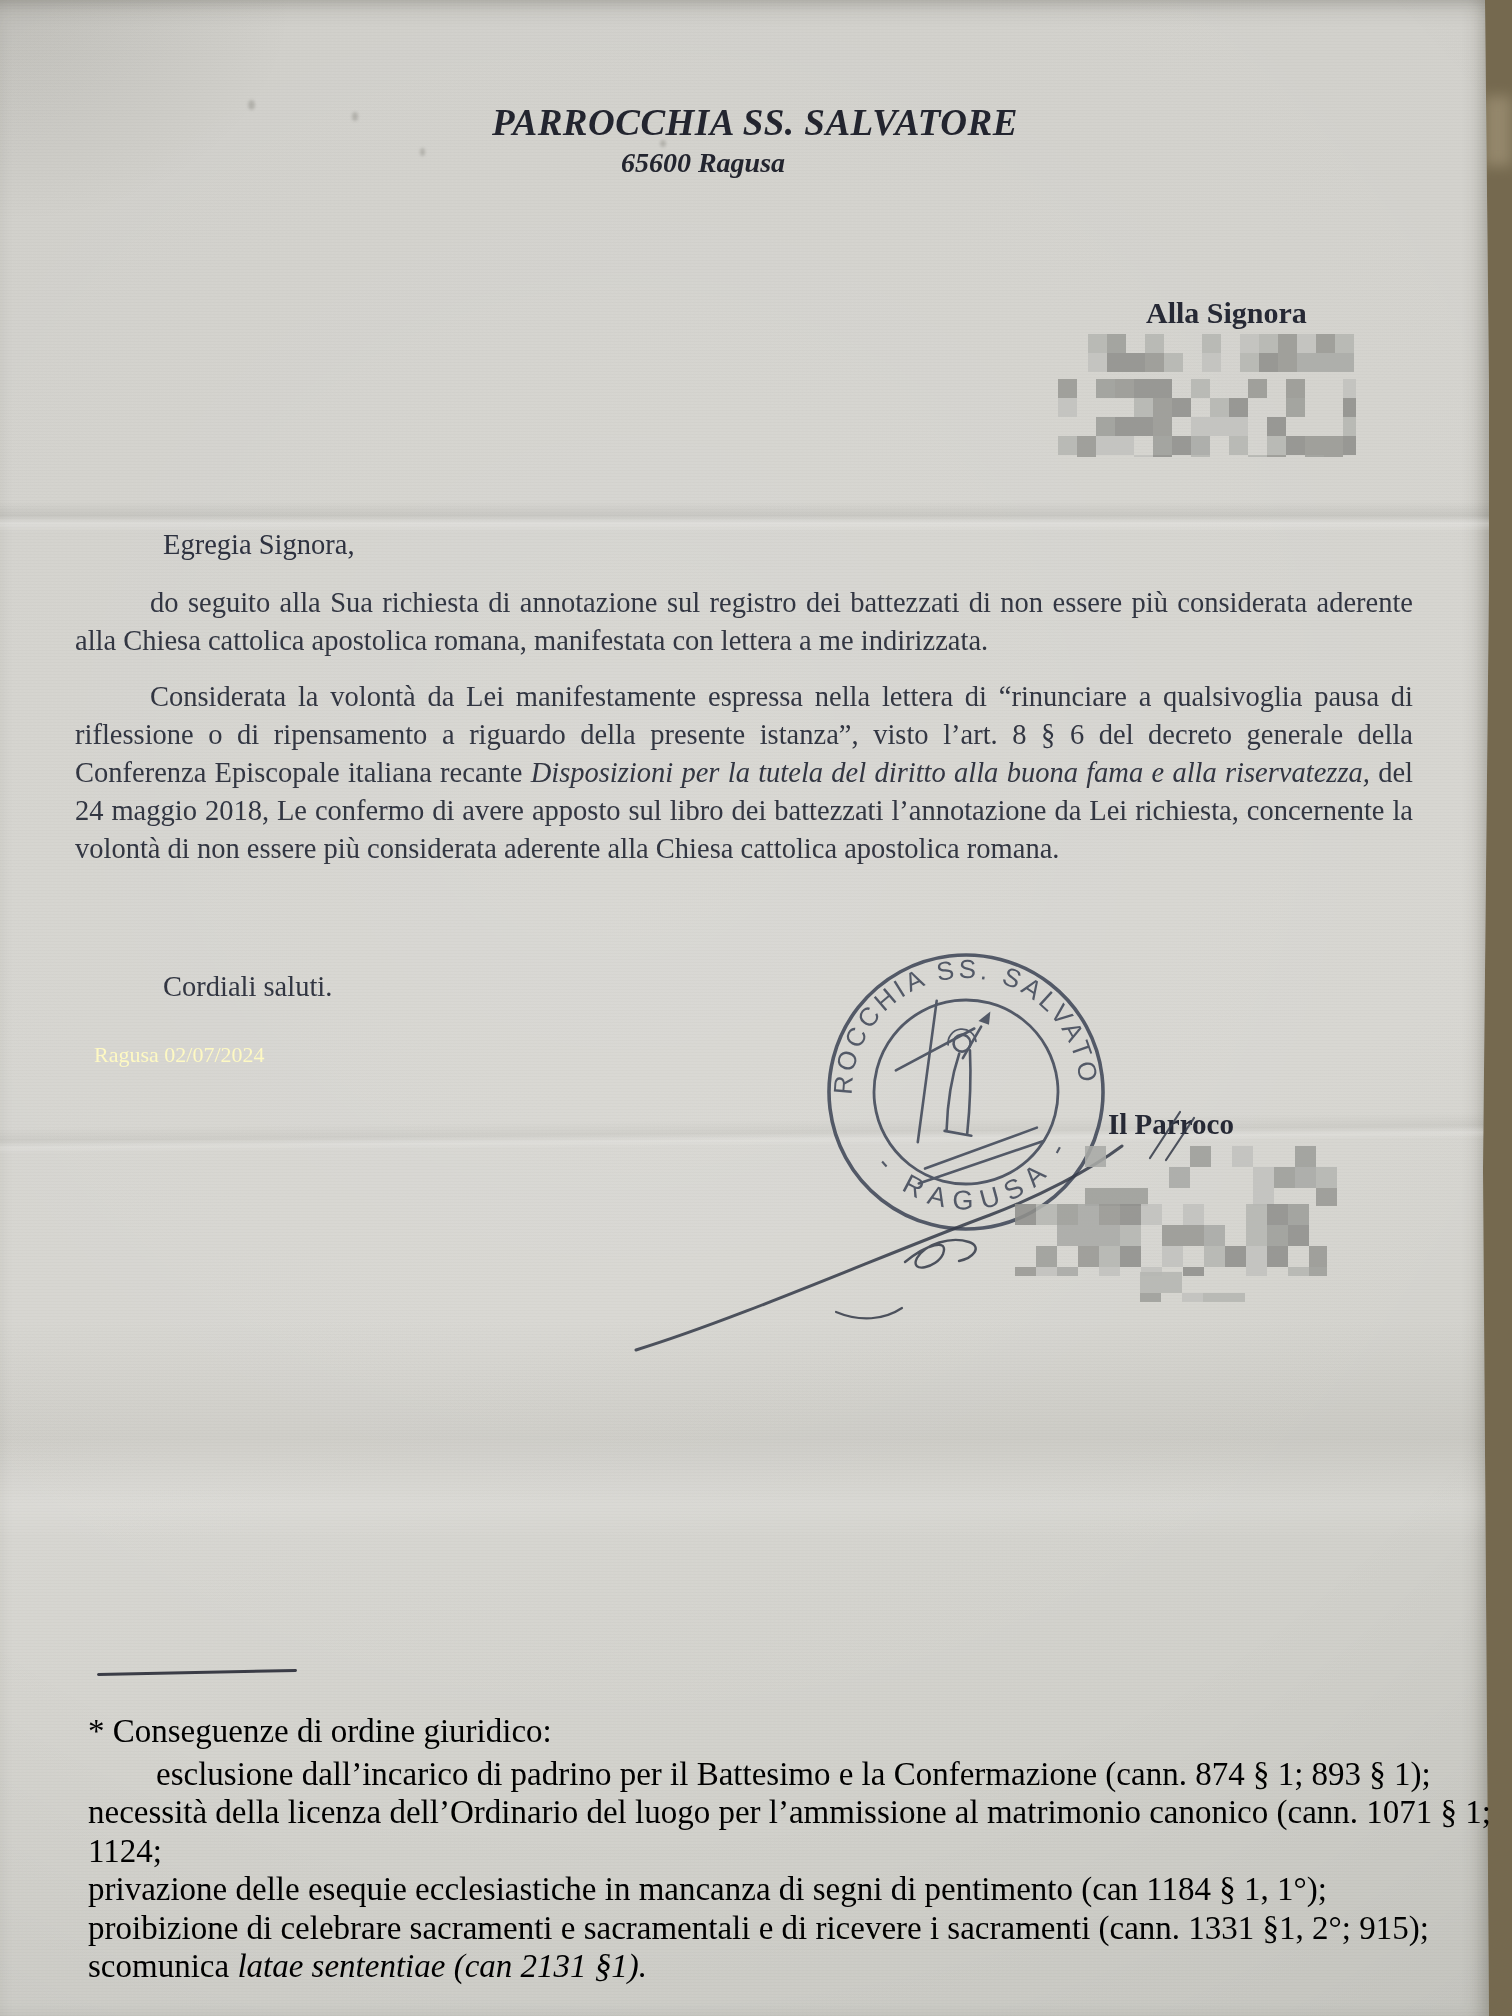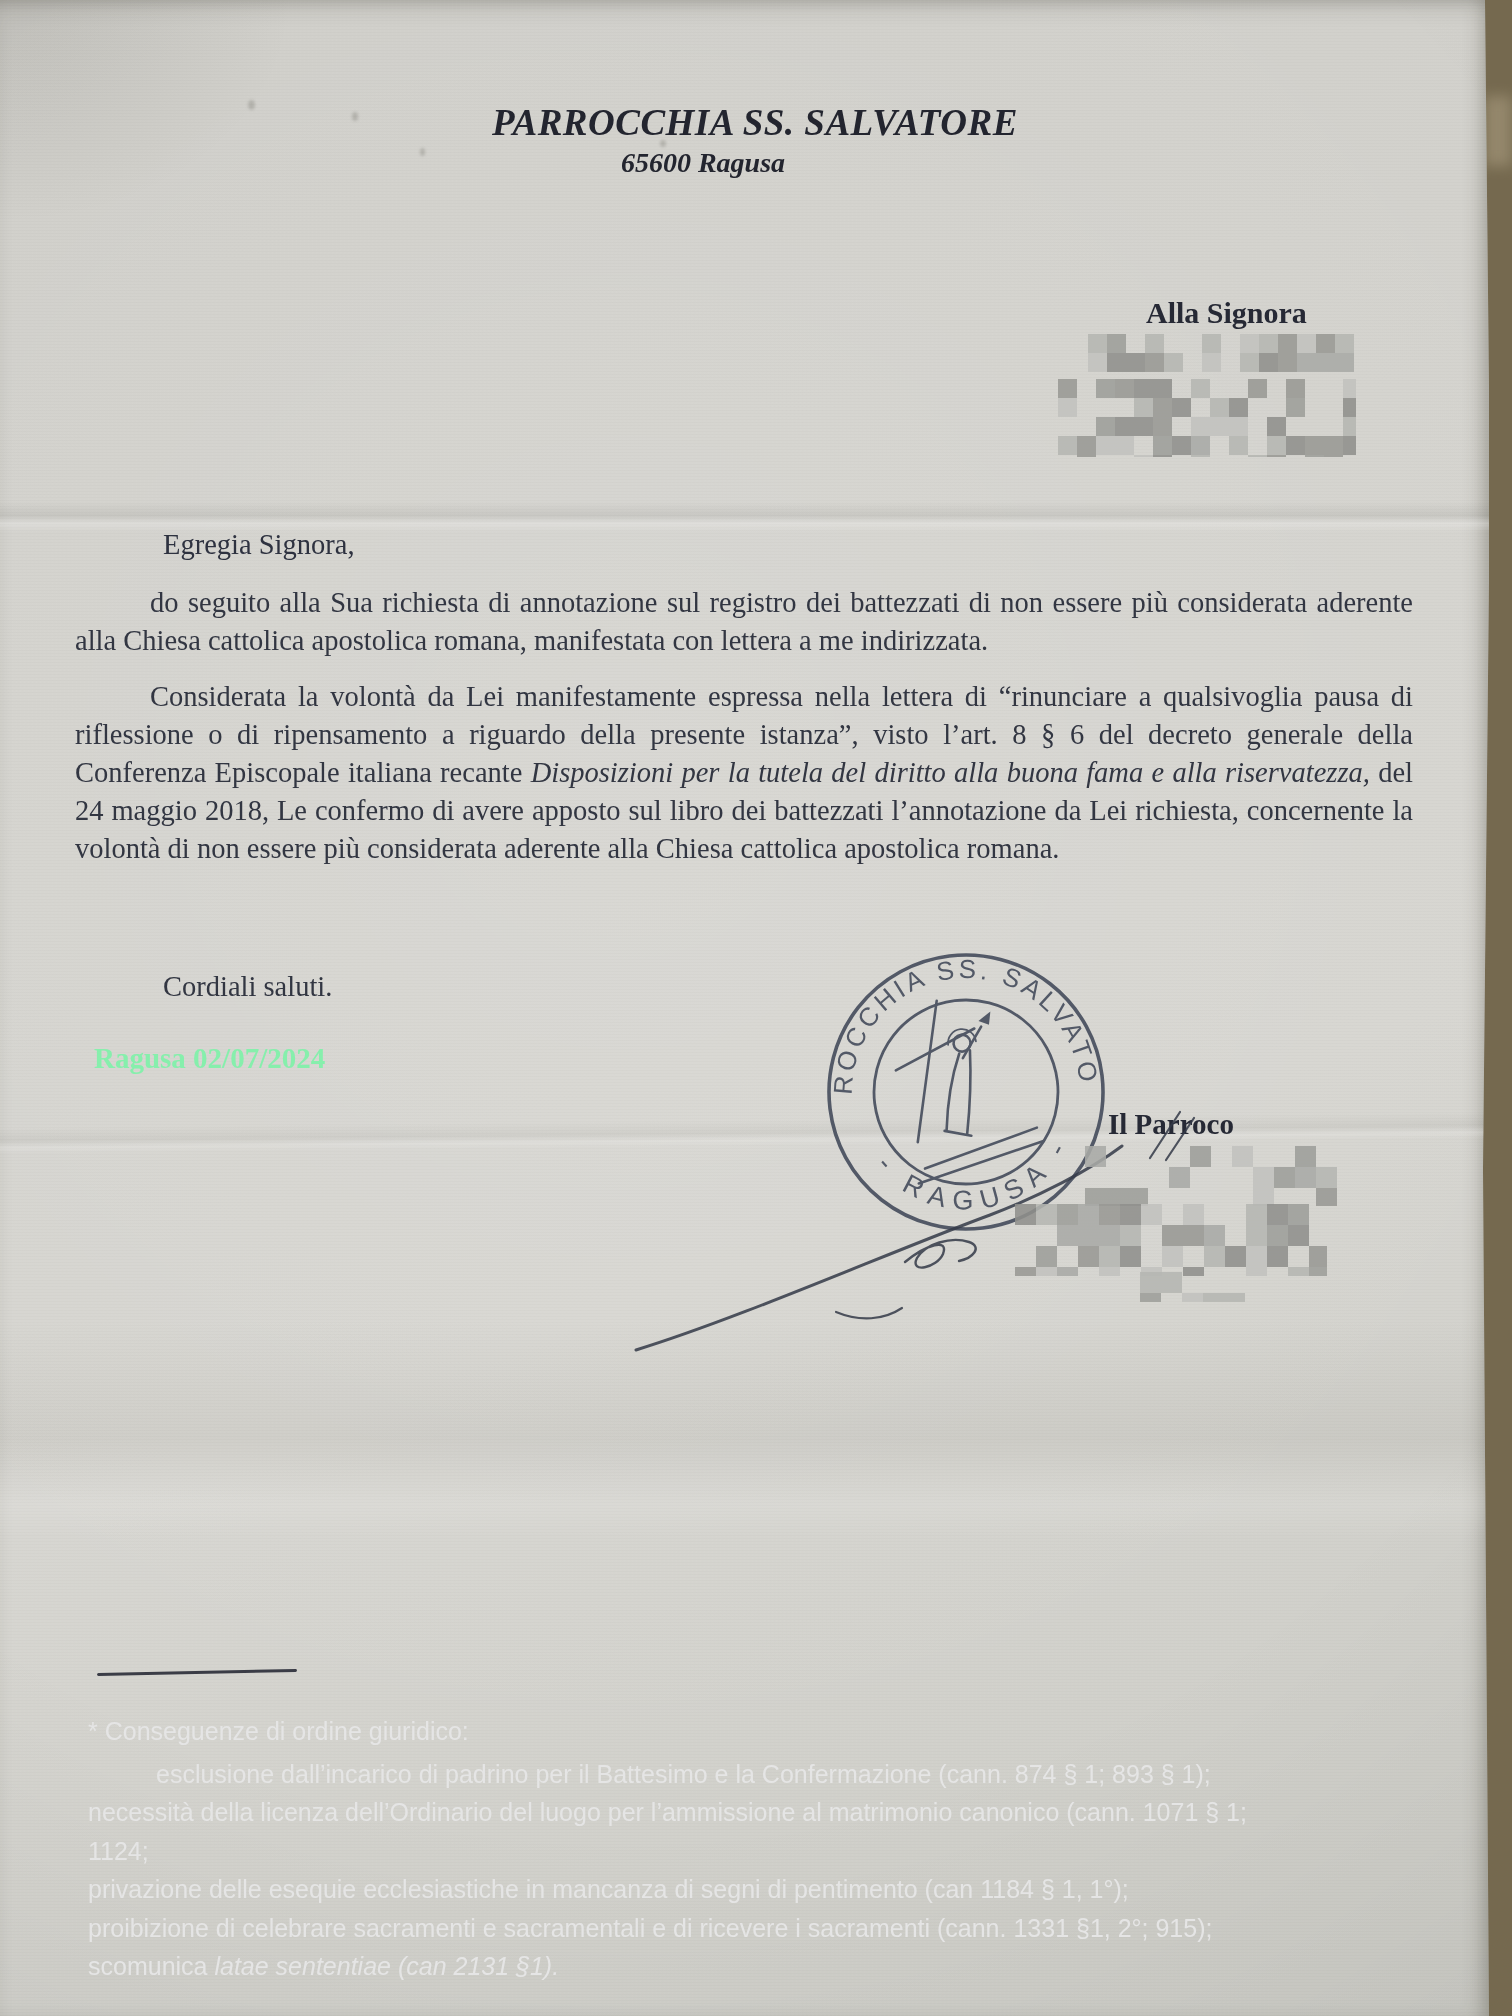--- a/index.html
+++ b/index.html
@@ -44,36 +44,36 @@
   .salutation{position:absolute;left:163px;top:529px;font-size:28.5px;color:#2e3240;}
   .para{
     position:absolute;left:75px;width:1338px;font-size:28.5px;line-height:38px;
     color:#32364200;color:#323642;text-align:justify;text-indent:75px;
   }
   .para .it{font-style:italic;}
   .para-1{top:584px;}
   .para-2{top:678px;}
   .para-3{top:904px;text-align:left;}
   .valediction{position:absolute;left:163px;top:971px;font-size:28.5px;color:#323642;}
-  .place-date{position:absolute;left:94px;top:1042px;font-size:29px;color:#86efac;font-weight:bold;}
+  .place-date{position:absolute;left:94px;top:1042px;font-size:22px;color:#fef9c3;}
   .signer-title{position:absolute;left:1108px;top:1108px;font-size:29px;font-weight:bold;color:#262935;}
 
   
   .mosaic{position:absolute;overflow:hidden;}
   .mosaic i{position:absolute;display:block;opacity:.88;}
 
   
   .stamp-svg{position:absolute;left:796px;top:922px;transform:rotate(-7deg);opacity:.85;}
   .sig-svg{position:absolute;left:560px;top:1080px;opacity:.85;}
 
   
   .divider{position:absolute;left:97px;top:1671px;width:200px;height:3px;background:#3a3c46;transform:rotate(-1.2deg);border-radius:2px;}
   .footnote{
     position:absolute;left:88px;top:1712px;width:1368px;
-    font-family:Liberation Sans, sans-serif;font-size:25px;line-height:38.5px;color:#e5e5e5;
+    font-family:Liberation Serif, serif;font-size:33px;line-height:38.5px;color:#000000;
   }
   .footnote .fn-title{margin-bottom:4px;}
   .footnote .fn-line{white-space:nowrap;}
   .footnote .fn-line.indent{padding-left:68px;}
   .footnote .it{font-style:italic;}
   .grain{position:absolute;inset:0;pointer-events:none;opacity:.05;
     background:repeating-linear-gradient(0deg,rgba(0,0,0,.25) 0 1px,transparent 1px 3px),
                repeating-linear-gradient(90deg,rgba(255,255,255,.25) 0 1px,transparent 1px 4px);}
 </style>
 </head>

